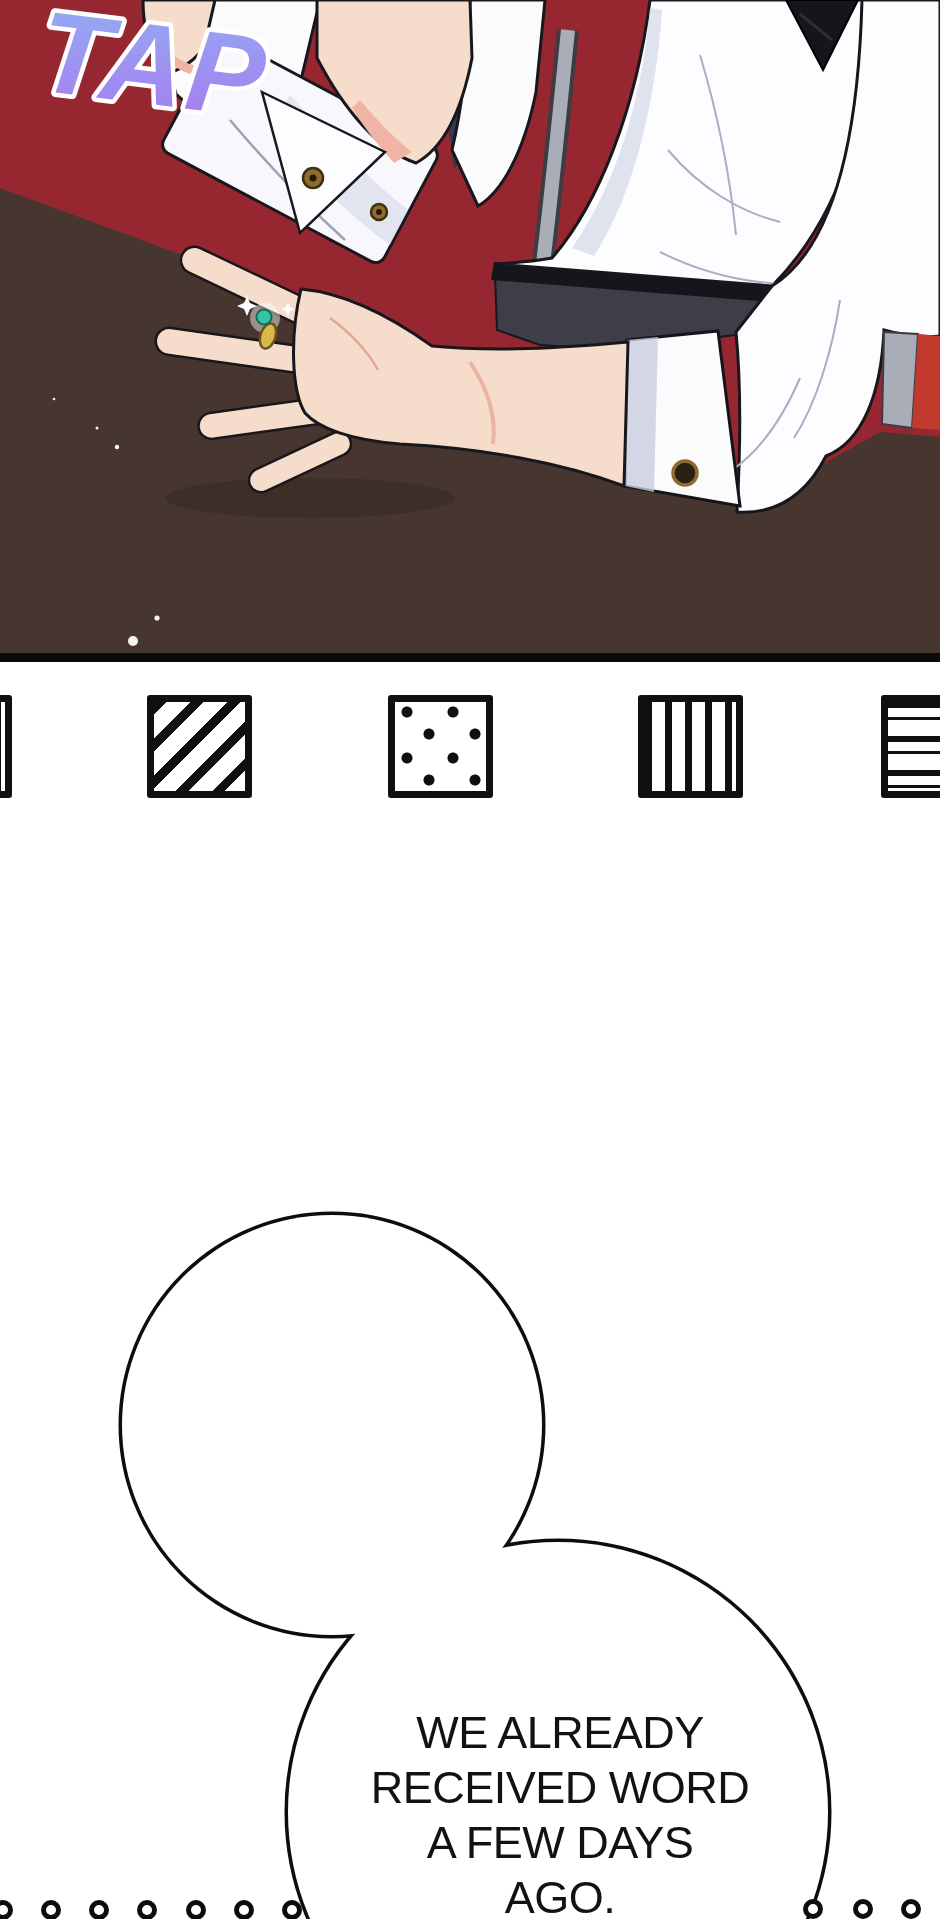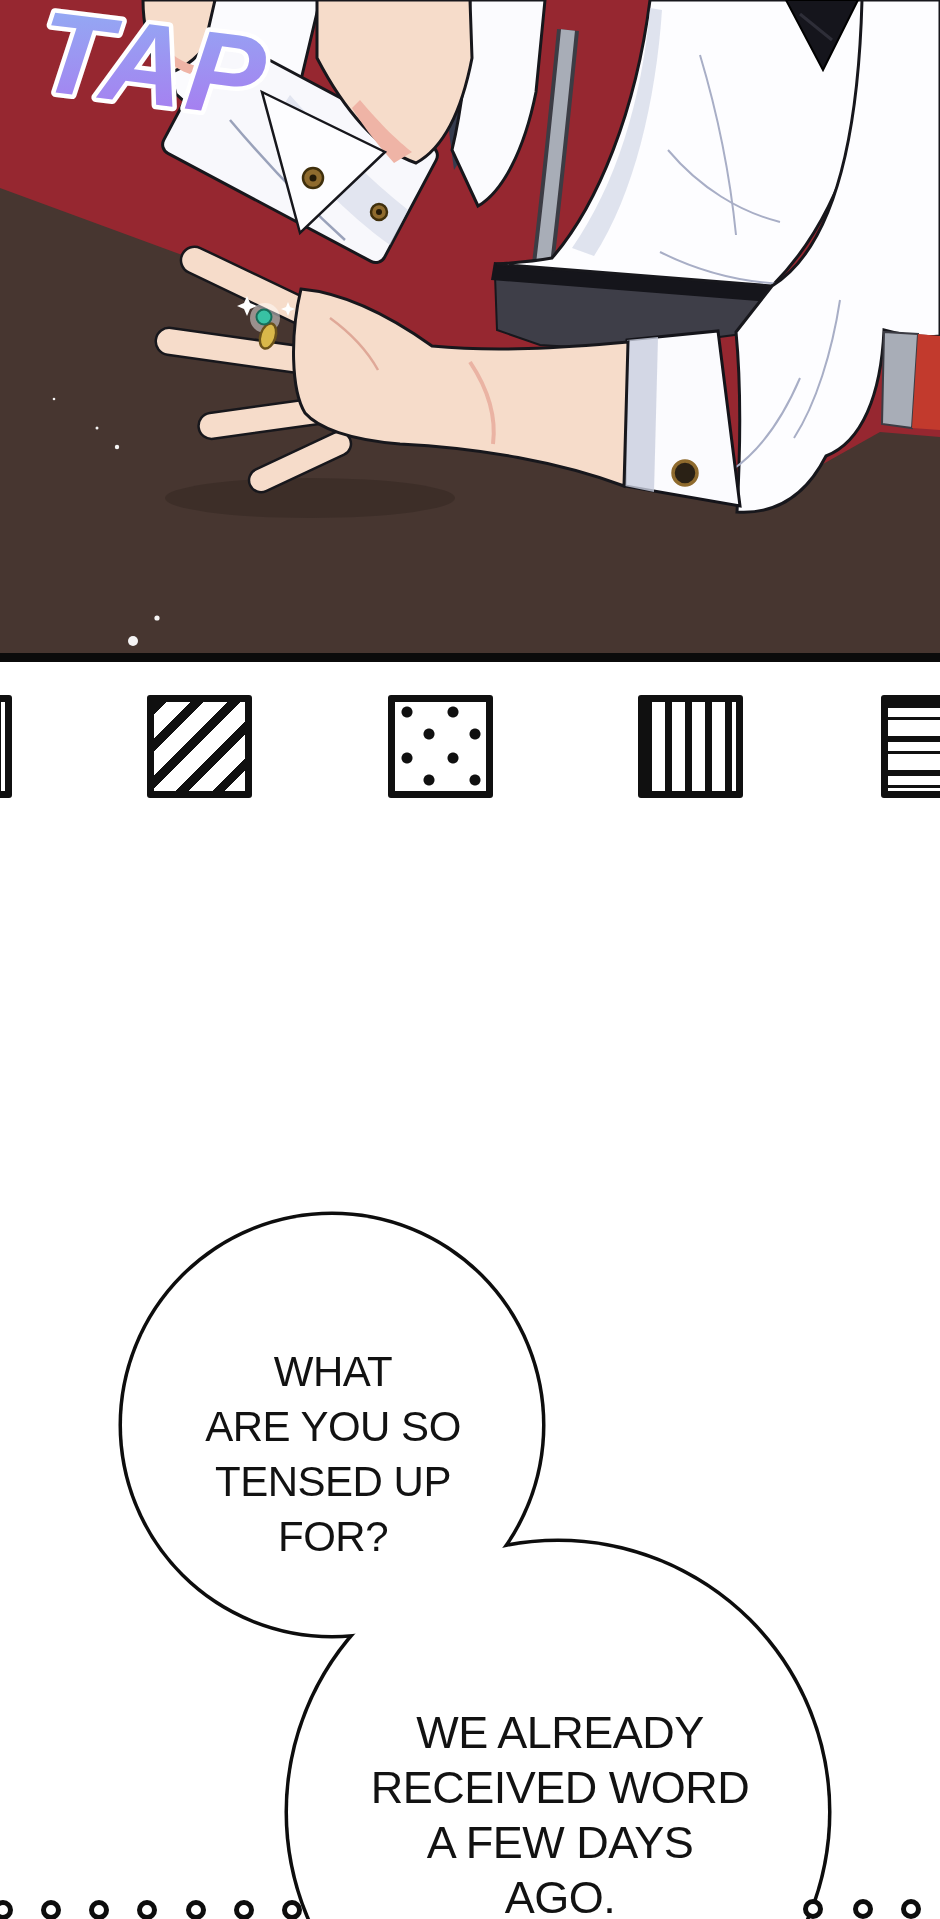--- a/index.html
+++ b/index.html
@@ -187,22 +187,18 @@
       <circle cx="147" cy="1910" r="7.5"></circle>
       <circle cx="196" cy="1910" r="7.5"></circle>
       <circle cx="244" cy="1910" r="7.5"></circle>
       <circle cx="292" cy="1910" r="7.5"></circle>
       <circle cx="813" cy="1909" r="7.5"></circle>
       <circle cx="863" cy="1909" r="7.5"></circle>
       <circle cx="911" cy="1909" r="7.5"></circle>
     </g>
   </svg>
 
-  <div class="bubble-text first">WHAT
-ARE YOU SO
-TENSED UP
-FOR?</div>
   <div class="bubble-text second">WE ALREADY
 RECEIVED WORD
 A FEW DAYS
 AGO.</div>
 
 </div>
 
 </body></html>

